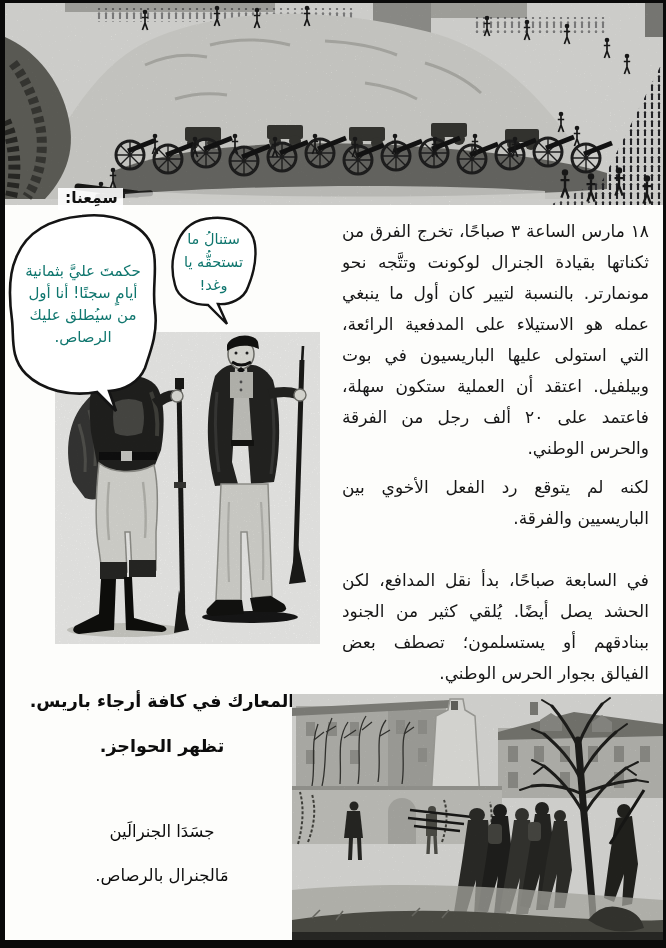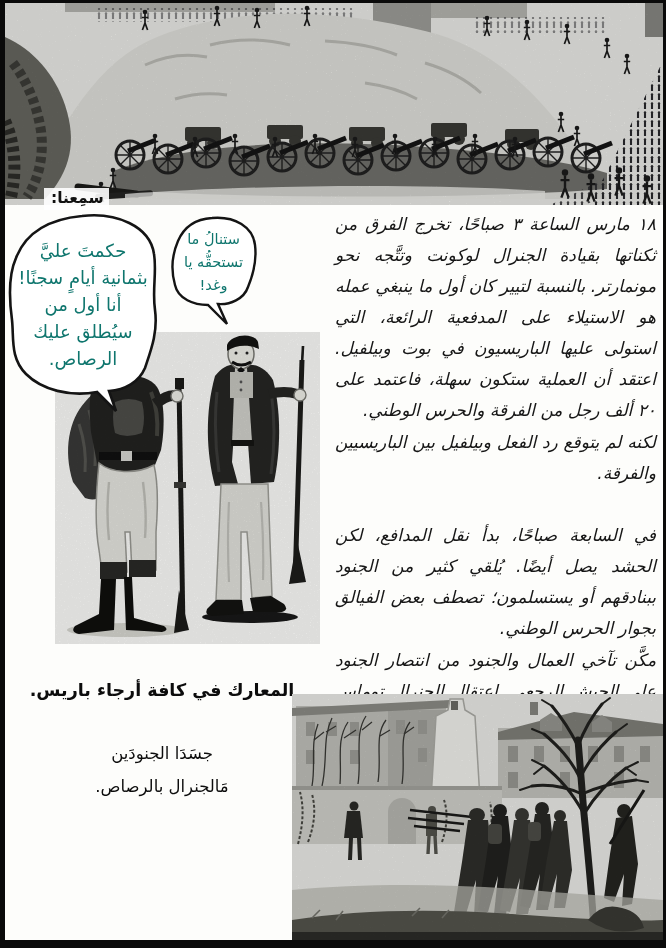--- a/index.html
+++ b/index.html
@@ -16,52 +16,52 @@
 
   
   .engraving{position:absolute;}
   .engraving svg{display:block;width:100%;height:100%;}
   .top-engraving{left:5px;top:3px;width:658px;height:202px;}
   .figures-illustration{left:55px;top:332px;width:265px;height:312px;}
   .bottom-engraving{left:292px;top:694px;width:371px;height:246px;}
 
   
   .heard{
-    position:absolute;left:44px;top:188px;z-index:6;
+    position:absolute;left:58px;top:188px;z-index:6;
     font-weight:bold;font-size:15.5px;line-height:20px;
     background:rgba(255,255,255,.9);padding:0 5px 2px 7px;direction:rtl;
   }
 
   
   .bubble{position:absolute;z-index:5;direction:rtl;}
   .bubble svg{position:absolute;left:0;top:0;width:100%;height:100%;}
   .bubble .txt{
     position:absolute;display:flex;align-items:center;justify-content:center;
     text-align:center;color:#0f766e;
   }
   .bubble-left{left:4px;top:210px;width:158px;height:208px;}
-  .bubble-left .txt{left:14px;right:14px;top:16px;height:156px;font-size:18px;line-height:27px;}
+  .bubble-left .txt{left:14px;right:14px;top:16px;height:156px;font-size:15px;line-height:22px;}
   .bubble-right{left:167px;top:214px;width:93px;height:114px;}
   .bubble-right .txt{left:9px;right:9px;top:6px;height:84px;font-size:14.5px;line-height:23px;}
 
   
   .narration{
     position:absolute;left:334px;top:208px;width:323px;
     direction:rtl;text-align:justify;
     font-size:17px;line-height:31px;color:#161616;
   }
-  .narration p{margin:1px;font-style:italic;}
+  .narration p{margin:8px;}
   .narration p.gap{margin-top:31px;}
 
   
   .caption{
     position:absolute;left:16px;top:672px;width:292px;
     direction:rtl;text-align:center;color:#0c0c0c;
   }
-  .caption p{margin:2px;}
+  .caption p{margin:13px;}
   .caption .b{font-weight:bold;font-size:17.5px;line-height:32px;}
   .caption .spacer{height:28px;}
   .caption .r{font-size:16.5px;line-height:31px;}
 </style>
 </head>
 <body>
 
 <div class="page">
 
   <div class="engraving top-engraving">
@@ -282,29 +282,30 @@
 
       <path d="M161 268 l-9 9 q-3 7 6 7 l31 -2 l-2 -14 Z" fill="#141412"></path>
       <path d="M195 266 l3 14 l29 0 q7 -2 2 -8 l-13 -8 Z" fill="#141412"></path>
 
       <rect width="265" height="312" filter="url(#gr2)" opacity="0.12"></rect>
     </svg>
   </div>
 
   <div class="narration">
     <p>١٨ مارس الساعة ٣ صباحًا، تخرج الفرق من ثكناتها بقيادة الجنرال لوكونت وتتَّجه نحو مونمارتر. بالنسبة لتيير كان أول ما ينبغي عمله هو الاستيلاء على المدفعية الرائعة، التي استولى عليها الباريسيون في بوت وبيلفيل. اعتقد أن العملية ستكون سهلة، فاعتمد على ٢٠ ألف رجل من الفرقة والحرس الوطني.</p>
-    <p>لكنه لم يتوقع رد الفعل وبيلفيل بين الباريسيين والفرقة.</p>
+    <p>لكنه لم يتوقع رد الفعل الأخوي بين الباريسيين والفرقة.</p>
     <p class="gap">في السابعة صباحًا، بدأ نقل المدافع، لكن الحشد يصل أيضًا. يُلقي كثير من الجنود ببنادقهم أو يستسلمون؛ تصطف بعض الفيالق بجوار الحرس الوطني.</p>
     <p>مكَّن تآخي العمال والجنود من انتصار الجنود على الجيش الرجعي. اعتقال الجنرال توماس «قناص عام ١٨٤٨م».</p>
   </div>
 
   <div class="caption">
     <p class="b">المعارك في كافة أرجاء باريس.</p>
+    <p class="b">تظهر الحواجز.</p>
     <div class="spacer"></div>
-    <p class="r">جسَدَا الجنودَين</p>
+    <p class="r">جسَدَا الجنرالَين</p>
     <p class="r">مَالجنرال بالرصاص.</p>
   </div>
 
   <div class="engraving bottom-engraving">
     <svg viewBox="0 0 371 246" preserveAspectRatio="none" aria-hidden="true">
       <defs>
         <filter id="gr3" x="0" y="0" width="100%" height="100%">
           <feTurbulence type="fractalNoise" baseFrequency="0.8" numOctaves="2" stitchTiles="stitch" result="n"></feTurbulence>
           <feColorMatrix in="n" type="matrix" values="0 0 0 0 0  0 0 0 0 0  0 0 0 0 0  0.9 0.9 0.9 0 0"></feColorMatrix>
         </filter>

